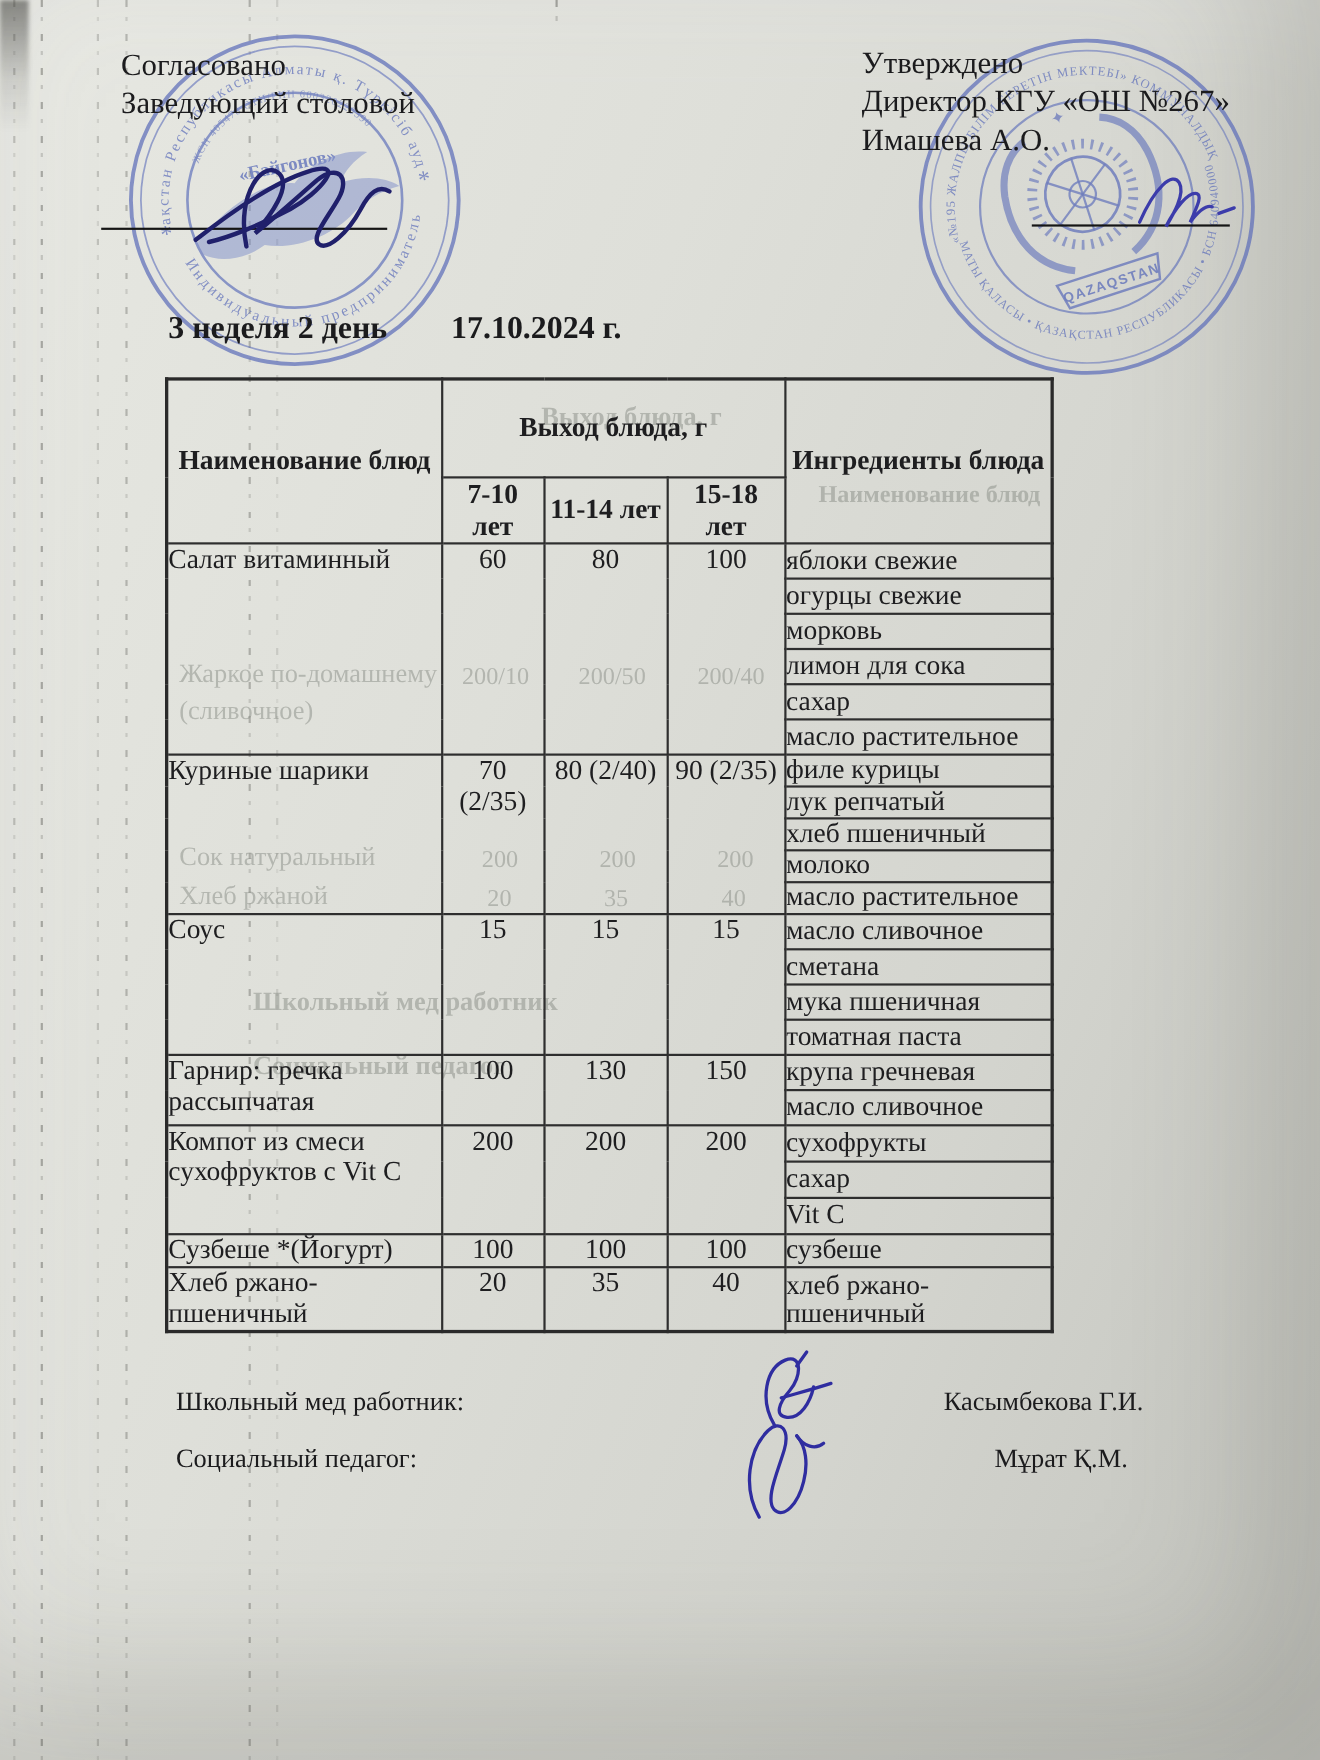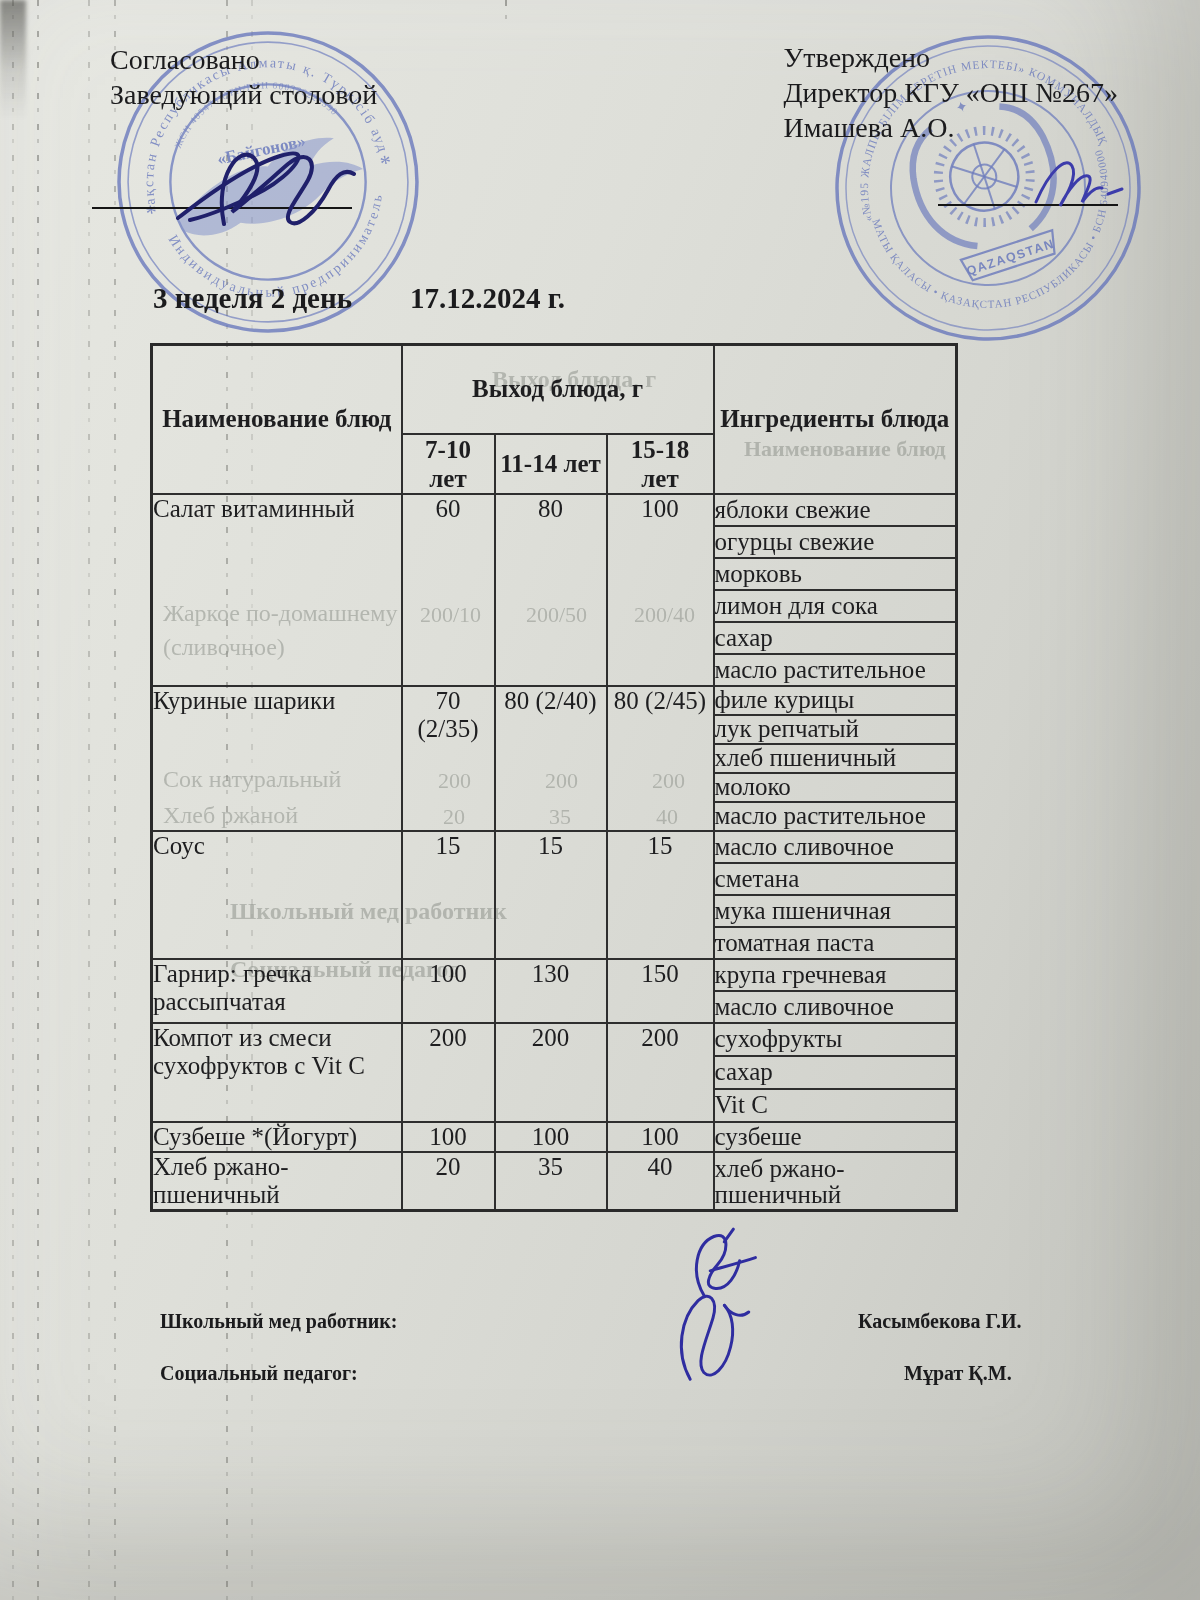--- a/index.html
+++ b/index.html
@@ -27,21 +27,21 @@
   .th .line{display:block;line-height:29px;}
   .name{text-align:left;vertical-align:top;padding:3px 7px;line-height:28px;}
   .num{text-align:center;vertical-align:top;padding-top:3px;line-height:28px;border-radius:14px;}
   .num .line{display:block;}
   .ing{text-align:left;vertical-align:middle;padding:1px 9px;line-height:26px;}
   .hr1{height:89px}.hr2{height:58px}
   .rh-a{height:32px}.rh-b{height:29px}.rh-c{height:33px}.rh-d{height:30px}.rh-e{height:56px}
   .ghost{position:absolute;z-index:2;font-size:24px;color:#90948d;opacity:.55;filter:blur(.7px);white-space:nowrap;}
   .ghost.b{font-weight:bold;}
   .ghost.n{font-size:22px;}
-  .footer-label{position:absolute;z-index:4;font-weight:bold;font-size:20px;white-space:nowrap;margin-top:48px;}
+  .footer-label{position:absolute;z-index:4;font-weight:normal;font-size:24px;white-space:nowrap;}
   .stamp-text{fill:#5e6fba;}
 </style>
 </head>
 <body>
 
 <div class="page">
 
   <div class="edge-smudge"></div>
   <div class="streak" style="left:12px;opacity:.5"></div>
   <div class="streak" style="left:37px;opacity:.75"></div>
@@ -144,21 +144,21 @@
     </g>
   </svg>
   <svg class="sig-svg" style="left:1028px;top:150px" width="100" height="70" viewBox="0 0 100 70">
     <g fill="none" stroke="#3c3cab" stroke-width="3" stroke-linecap="round">
       <path d="M8,52 C22,20 38,6 44,16 C50,26 38,46 32,56 C40,40 52,24 60,26 C66,28 58,42 54,52 C60,44 68,36 74,38"></path>
       <path d="M80,44 L94,39"></path>
     </g>
   </svg>
 
   <div class="doc-title">
-    <span>3 неделя 2 день</span><span class="date">17.12.2024 г.</span>
+    <span>3 неделя 2 день</span><span class="date">17.10.2024 г.</span>
   </div>
 
   <table class="menu-table">
     <colgroup>
         <col style="width:250px">
         <col style="width:93px">
         <col style="width:112px">
         <col style="width:107px">
         <col style="width:243px">
       </colgroup>
@@ -214,21 +214,21 @@
     <tr class="rh-b">
       <td class="name" rowspan="5">Куриные шарики</td>
       <td class="num" rowspan="5">
             <span class="line">70</span>
             <span class="line">(2/35)</span>
           </td>
       <td class="num" rowspan="5">
             <span class="line">80 (2/40)</span>
           </td>
       <td class="num" rowspan="5">
-            <span class="line">80 (2/45)</span>
+            <span class="line">90 (2/35)</span>
           </td>
       <td class="ing">филе курицы</td>
     </tr>
     <tr class="rh-b">
           <td class="ing">лук репчатый</td>
         </tr>
     <tr class="rh-b">
           <td class="ing">хлеб пшеничный</td>
         </tr>
     <tr class="rh-b">

